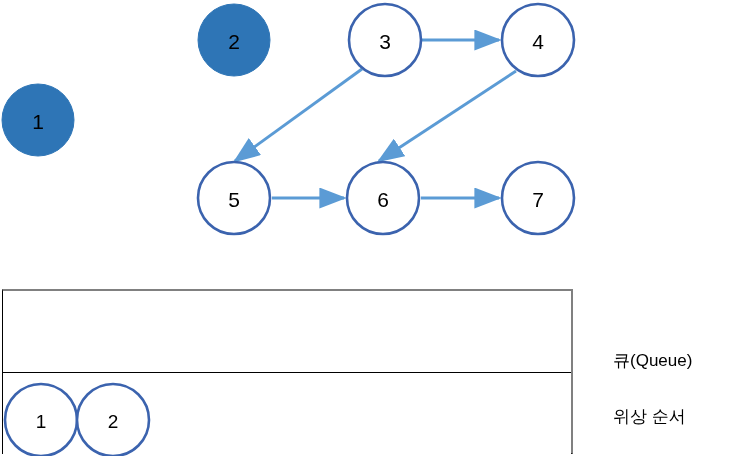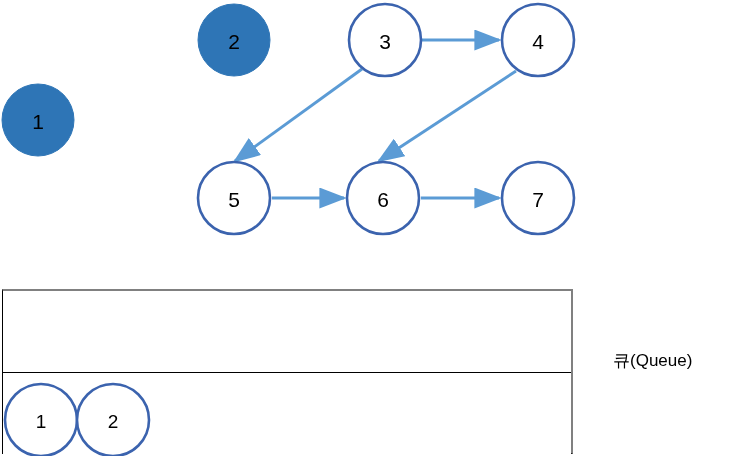--- a/index.html
+++ b/index.html
@@ -178,14 +178,15 @@
           <g>
             <circle cx="110" cy="48" r="36" fill="#FFFFFF" stroke="#3B63AE" stroke-width="2.6"></circle>
             <text class="node-label" x="110" y="49" style="font-size:19px;">2</text>
           </g>
         </svg>
       </div>
     </div>
   </div>
 
   <div class="side-label" id="label-queue">큐(Queue)</div>
+  <div class="side-label" id="label-order">위상 순서</div>
 
 </div>
 
 </body></html>

